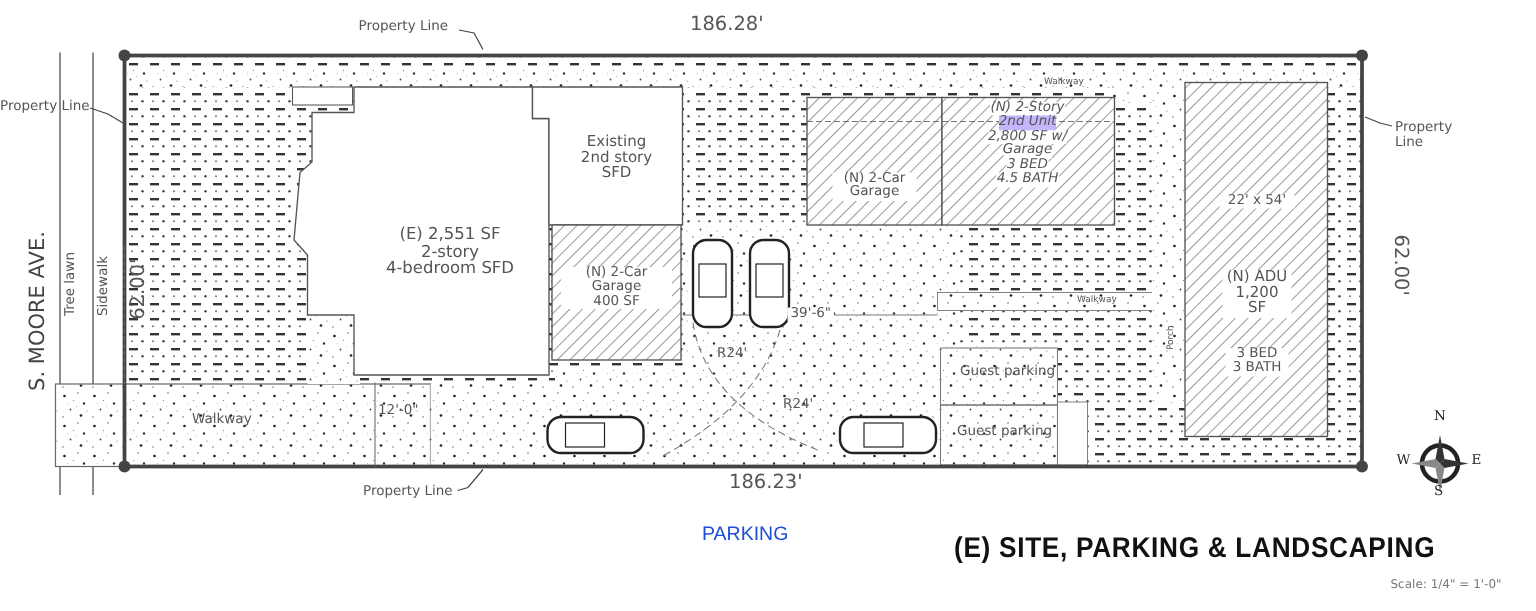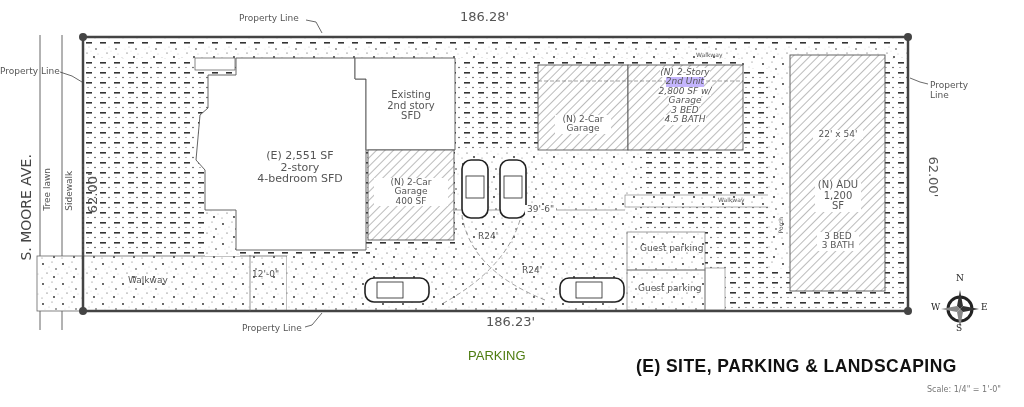--- a/index.html
+++ b/index.html
@@ -2,21 +2,21 @@
 <html><head>
 <meta charset="utf-8">
 <style>
   html, body { margin:0; padding:0; background:#ffffff; }
   body { width:1024px; height:407px; position:relative; overflow:hidden; font-family:"DejaVu Sans", sans-serif; color:#555; }
   svg { position:absolute; left:0; top:0; }
   .lbl { position:absolute; font-family:"DejaVu Sans", sans-serif; color:#555; white-space:nowrap; line-height:1.05; }
   .c { text-align:center; }
   .title { position:absolute; left:636px; top:355px; font-family:"Liberation Sans", sans-serif; font-weight:bold; font-size:19px; color:#111; letter-spacing:0.5px; transform:scaleX(0.92); transform-origin:left; }
   .scale { position:absolute; left:927px; top:385px; font-size:8px; color:#777; }
-  .parking { position:absolute; left:468px; top:348px; font-family:"Liberation Sans", sans-serif; font-size:13px; color:#4d7c0f; }
+  .parking { position:absolute; left:468px; top:348px; font-family:"Liberation Sans", sans-serif; font-size:13px; color:#1d4ed8; }
   .vert { transform:rotate(-90deg); transform-origin:center; }
   .vert90 { transform:rotate(90deg); transform-origin:center; }
 </style>
 </head>
 <body>
 
 <svg width="1024" height="407" viewBox="0 0 1024 407">
   <defs>
     <pattern id="grass" width="14" height="10" patternUnits="userSpaceOnUse">
       <rect width="14" height="10" fill="#fff"></rect>

